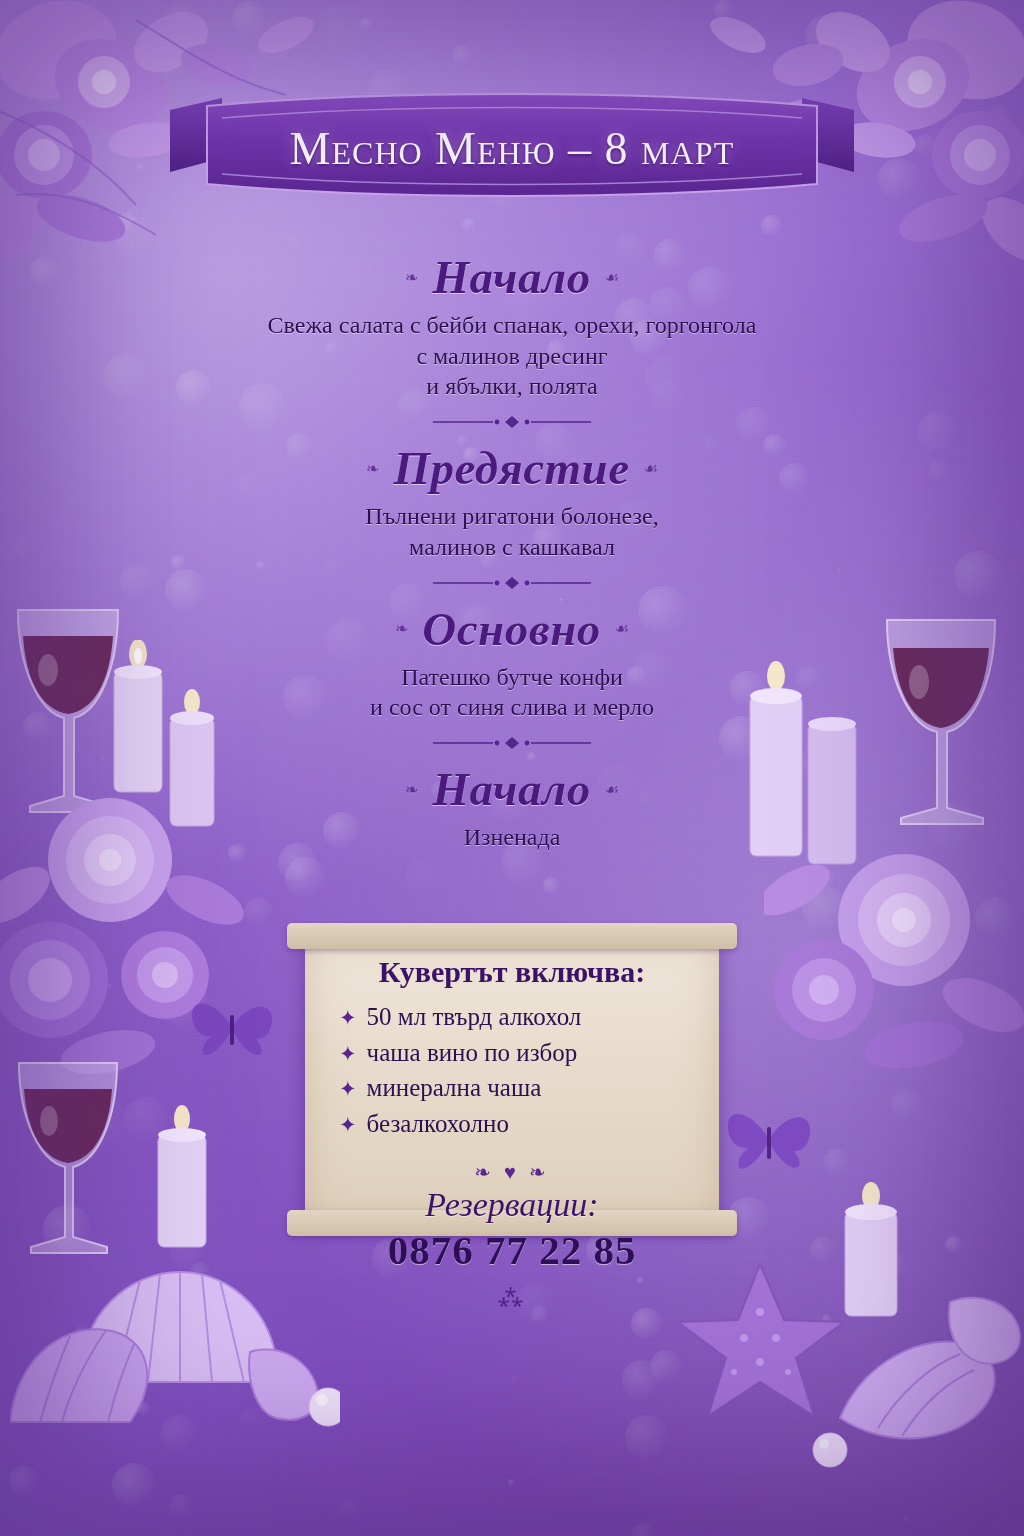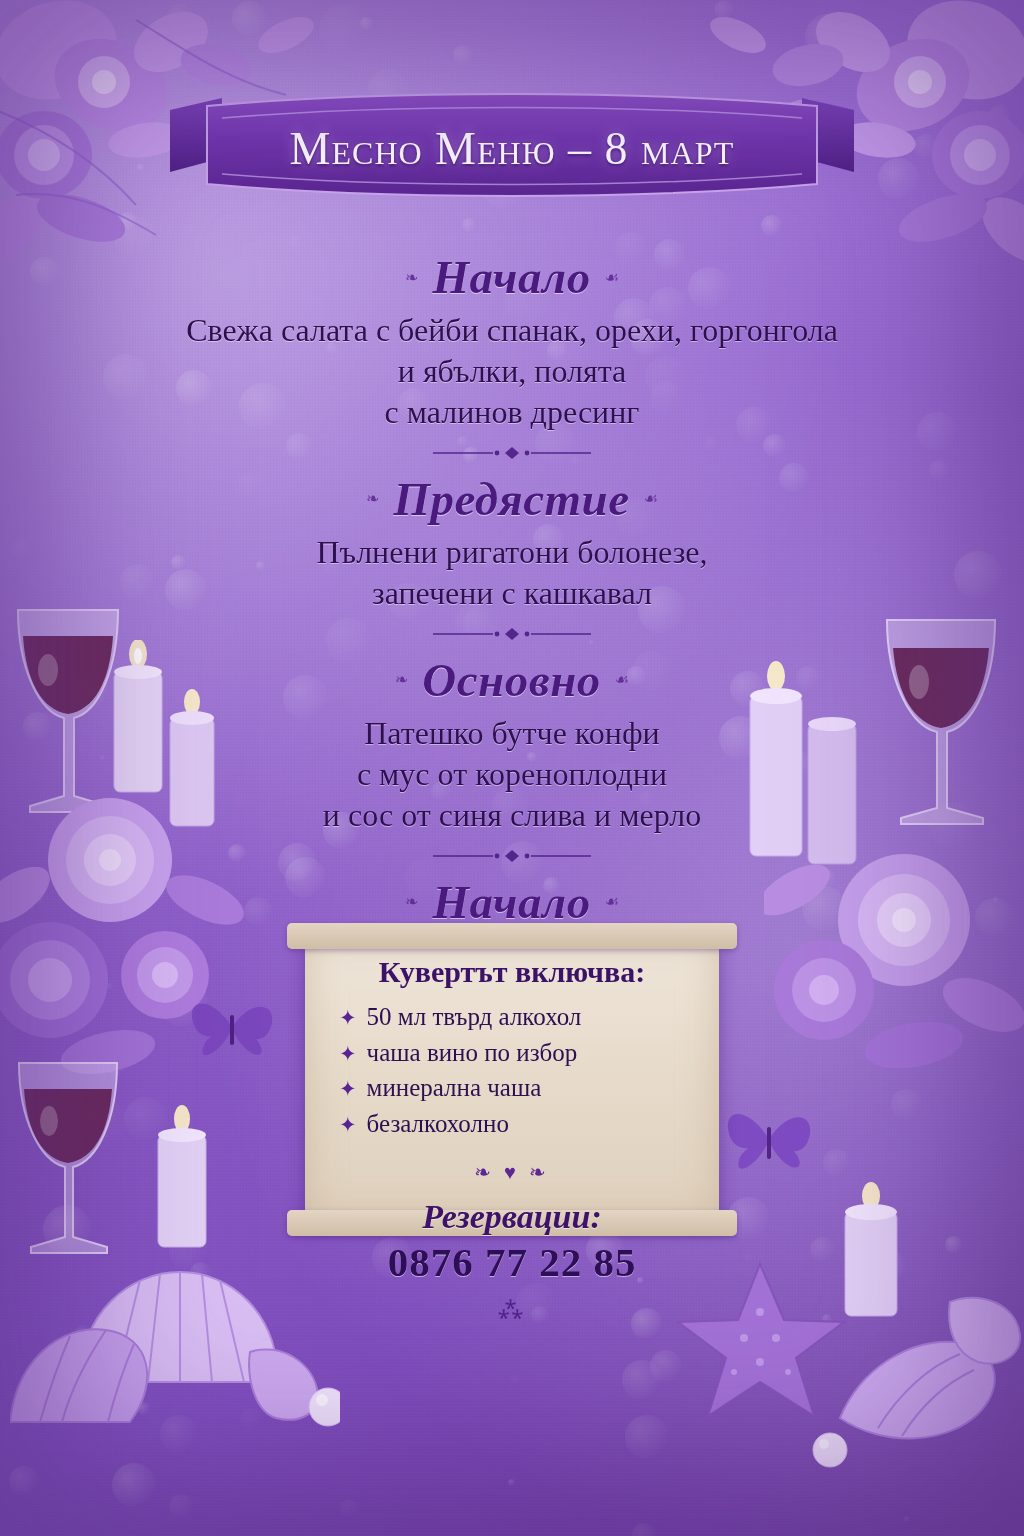--- a/index.html
+++ b/index.html
@@ -72,21 +72,21 @@
   }
   .course-title{
     font-size:47px;font-style:italic;font-weight:700;
     color:#4a1a7e;
     letter-spacing:.5px;
     text-shadow:0 1px 0 rgba(255,255,255,.55);
     white-space:nowrap;
   }
   .flourish{color:#5b2390;opacity:.85;}
   .course-lines{
-    font-size:32px;line-height:1.28;color:#2e1050;
+    font-size:24px;line-height:1.28;color:#2e1050;
     text-shadow:0 1px 0 rgba(255,255,255,.45);
   }
   .divider{
     margin:13px auto 12px auto;width:170px;height:14px;color:#4c1d86;opacity:.9;
   }
 
   
   .scroll-wrap{
     position:absolute;left:287px;top:925px;width:450px;height:310px;
   }
@@ -113,21 +113,21 @@
   .incl-list li{
     font-size:25px;line-height:1.42;display:flex;gap:10px;align-items:baseline;color:#2d0f52;
   }
   .bullet{color:#5a2395;font-size:21px;}
 
   
   .reserve{
     position:absolute;left:0;right:0;top:1160px;text-align:center;color:#340f5e;
   }
   .res-sep{font-size:20px;color:#5c2694;letter-spacing:4px;}
-  .res-label{font-size:34px;font-style:italic;font-weight:700;color:#3d1268;margin-top:14px;
+  .res-label{font-size:34px;font-style:italic;font-weight:400;color:#3d1268;margin-top:2px;
     text-shadow:0 1px 0 rgba(255,255,255,.5);}
   .res-phone{font-size:41px;font-weight:700;letter-spacing:1px;color:#2e0f57;margin-top:2px;
     text-shadow:0 1px 0 rgba(255,255,255,.5);}
   .res-foot{margin-top:6px;font-size:22px;color:#51208a;letter-spacing:3px;}
 
   
   .art{position:absolute;pointer-events:none;}
 </style>
 </head>
 <body>
@@ -546,64 +546,63 @@
   <div class="menu">
 
     <div class="course">
       <div class="course-head">
         <span class="flourish">❧</span>
         <span class="course-title">Начало</span>
         <span class="flourish">☙</span>
       </div>
       <div class="course-lines">
         <div>Свежа салата с бейби спанак, орехи, горгонгола</div>
+        <div>с малинов дресинг</div>
         <div>и ябълки, полята</div>
-        <div>с малинов дресинг</div>
       </div>
     </div>
 
     <div class="divider">
       <svg width="170" height="14" viewBox="0 0 170 14">
         <path d="M6 7 H66 M104 7 H164" stroke="#4c1d86" stroke-width="1.6"></path>
         <path d="M85 1 L92 7 L85 13 L78 7 Z" fill="#4c1d86"></path>
         <circle cx="70" cy="7" r="2.4" fill="#4c1d86"></circle>
           <circle cx="100" cy="7" r="2.4" fill="#4c1d86"></circle>
       </svg>
     </div>
 
     <div class="course">
       <div class="course-head">
         <span class="flourish">❧</span>
         <span class="course-title">Предястие</span>
         <span class="flourish">☙</span>
       </div>
       <div class="course-lines">
         <div>Пълнени ригатони болонезе,</div>
-        <div>запечени с кашкавал</div>
+        <div>малинов с кашкавал</div>
       </div>
     </div>
 
     <div class="divider">
       <svg width="170" height="14" viewBox="0 0 170 14">
         <path d="M6 7 H66 M104 7 H164" stroke="#4c1d86" stroke-width="1.6"></path>
         <path d="M85 1 L92 7 L85 13 L78 7 Z" fill="#4c1d86"></path>
         <circle cx="70" cy="7" r="2.4" fill="#4c1d86"></circle>
           <circle cx="100" cy="7" r="2.4" fill="#4c1d86"></circle>
       </svg>
     </div>
 
     <div class="course">
       <div class="course-head">
         <span class="flourish">❧</span>
         <span class="course-title">Основно</span>
         <span class="flourish">☙</span>
       </div>
       <div class="course-lines">
         <div>Патешко бутче конфи</div>
-        <div>с мус от кореноплодни</div>
         <div>и сос от синя слива и мерло</div>
       </div>
     </div>
 
     <div class="divider">
       <svg width="170" height="14" viewBox="0 0 170 14">
         <path d="M6 7 H66 M104 7 H164" stroke="#4c1d86" stroke-width="1.6"></path>
         <path d="M85 1 L92 7 L85 13 L78 7 Z" fill="#4c1d86"></path>
         <circle cx="70" cy="7" r="2.4" fill="#4c1d86"></circle>
           <circle cx="100" cy="7" r="2.4" fill="#4c1d86"></circle>

